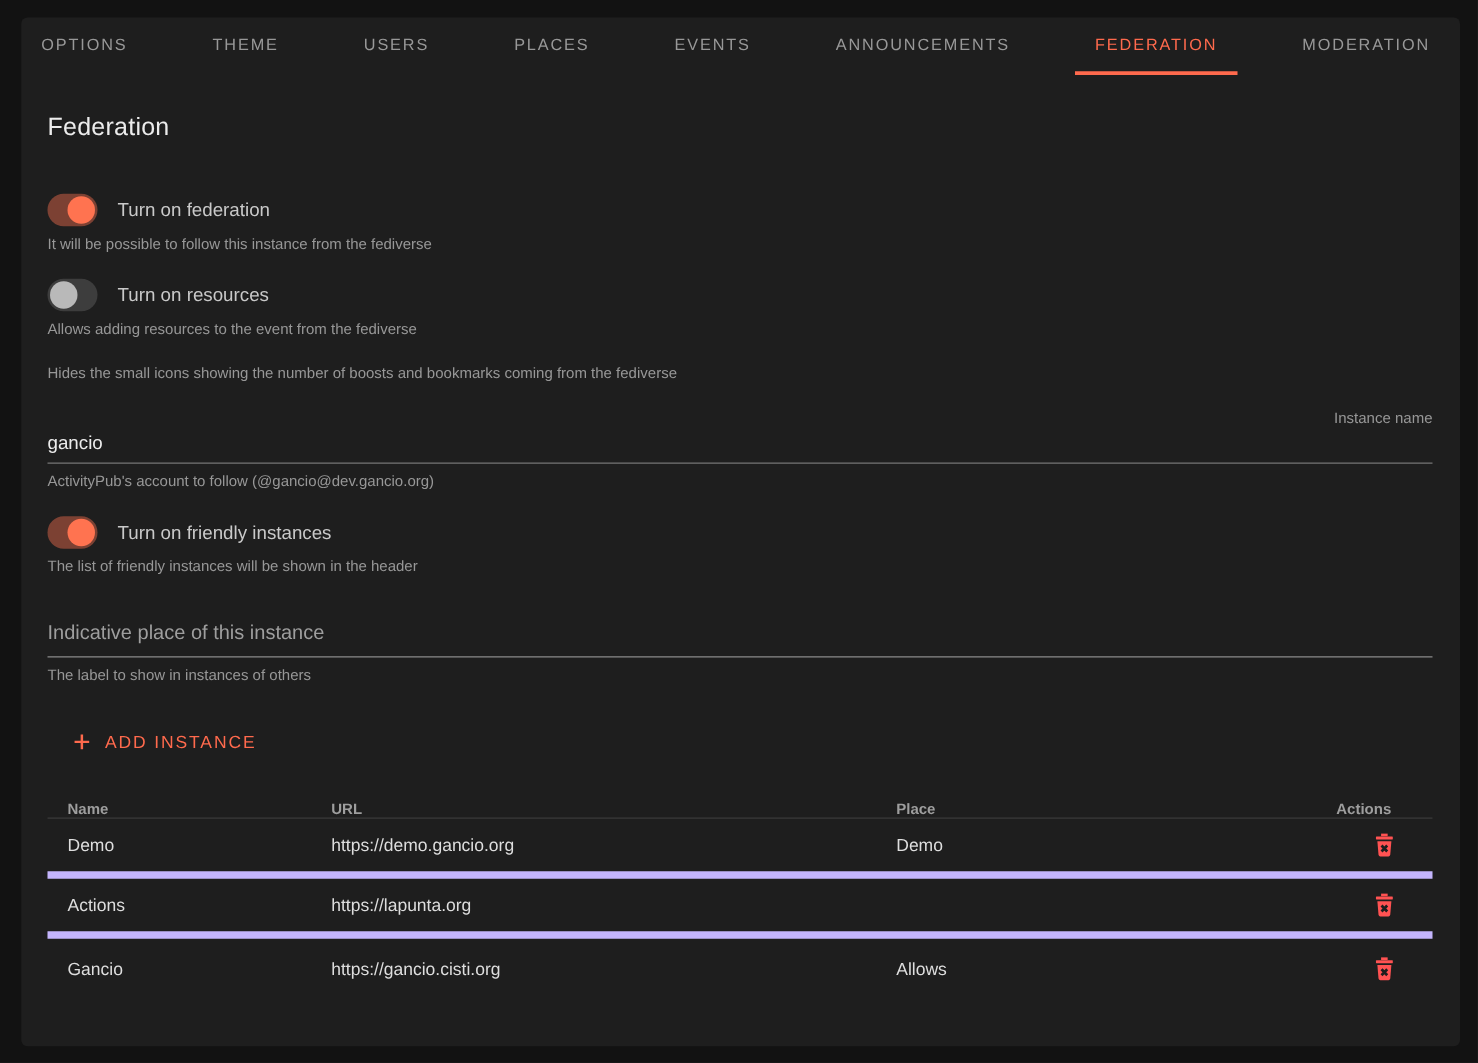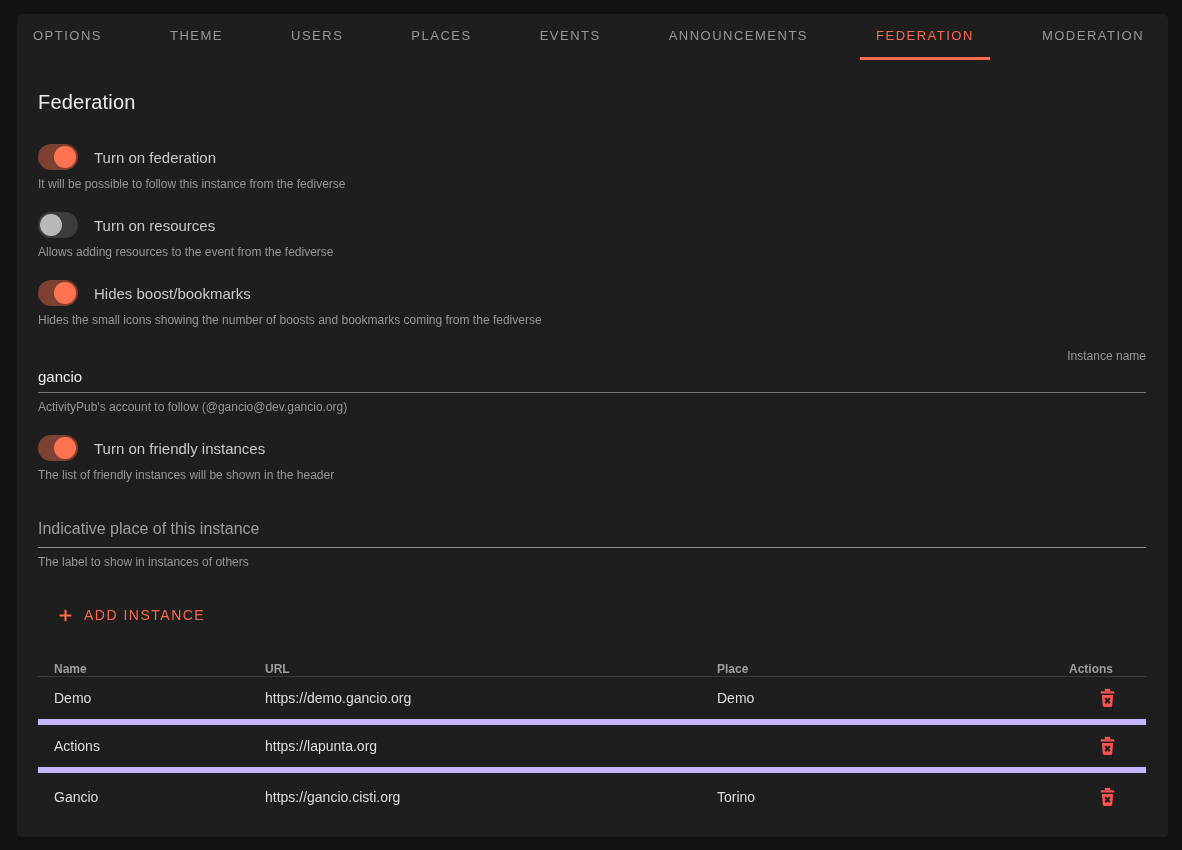--- a/index.html
+++ b/index.html
@@ -42,21 +42,21 @@
   
   .content { padding: 0 22px 0 21px; }
   h1.page-title {
     margin-top: 31px;
     font-size: 20px;
     font-weight: 500;
     color: #ececec;
     letter-spacing: 0.2px;
   }
   .setting { margin-top: 21px; }
-  .setting.first { margin-top: 30px; }
+  .setting.first { margin-top: 41px; }
   .setting-row { display: flex; align-items: center; }
   .setting-label {
     margin-left: 16px;
     font-size: 15px;
     color: #c9c9c9;
   }
   .hint {
     margin-top: 7px;
     font-size: 12px;
     color: #979797;
@@ -201,27 +201,20 @@
         <div class="switch">
           <div class="track"></div>
           <div class="thumb"></div>
         </div>
         <span class="setting-label">Turn on resources</span>
       </div>
       <p class="hint">Allows adding resources to the event from the fediverse</p>
     </section>
 
     <section class="setting">
-      <div class="setting-row">
-        <div class="switch on">
-          <div class="track"></div>
-          <div class="thumb"></div>
-        </div>
-        <span class="setting-label">Hides boost/bookmarks</span>
-      </div>
       <p class="hint">Hides the small icons showing the number of boosts and bookmarks coming from the fediverse</p>
     </section>
 
     <section class="field">
       <label class="field-label">Instance name</label>
       <input class="text-input" type="text" value="gancio" style="">
       <p class="hint">ActivityPub's account to follow (@gancio@dev.gancio.org)</p>
     </section>
 
     <section class="setting">
@@ -289,21 +282,21 @@
                 <path d="M9.4 12.4l5.2 5.5M14.6 12.4l-5.2 5.5" stroke="#1e1e1e" stroke-width="2.5" fill="none"></path>
               </svg>
             </span>
           </button>
         </div>
       </div>
 
       <div class="trow">
         <div class="td col-name">Gancio</div>
         <div class="td col-url">https://gancio.cisti.org</div>
-        <div class="td col-place">Torino</div>
+        <div class="td col-place">Allows</div>
         <div class="td col-actions">
           <button class="trash-btn">
             <span>
               <svg viewBox="0 0 24 24" width="21" height="24" aria-hidden="true">
                 <rect x="9" y="1.6" width="6" height="2.4" fill="#ff5252"></rect>
                 <rect x="4.3" y="4.2" width="15.4" height="2.7" rx="0.4" fill="#ff5252"></rect>
                 <path d="M5.6 8.6h12.8l-1 12.1c-.08.93-.8 1.7-1.7 1.7H8.3c-.9 0-1.62-.77-1.7-1.7z" fill="#ff5252"></path>
                 <path d="M9.4 12.4l5.2 5.5M14.6 12.4l-5.2 5.5" stroke="#1e1e1e" stroke-width="2.5" fill="none"></path>
               </svg>
             </span>

